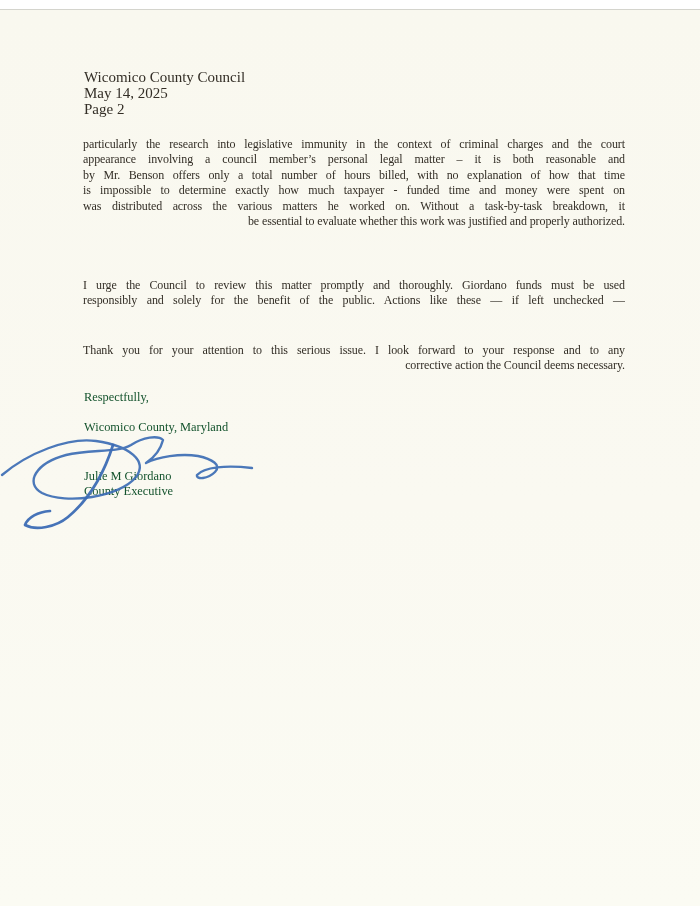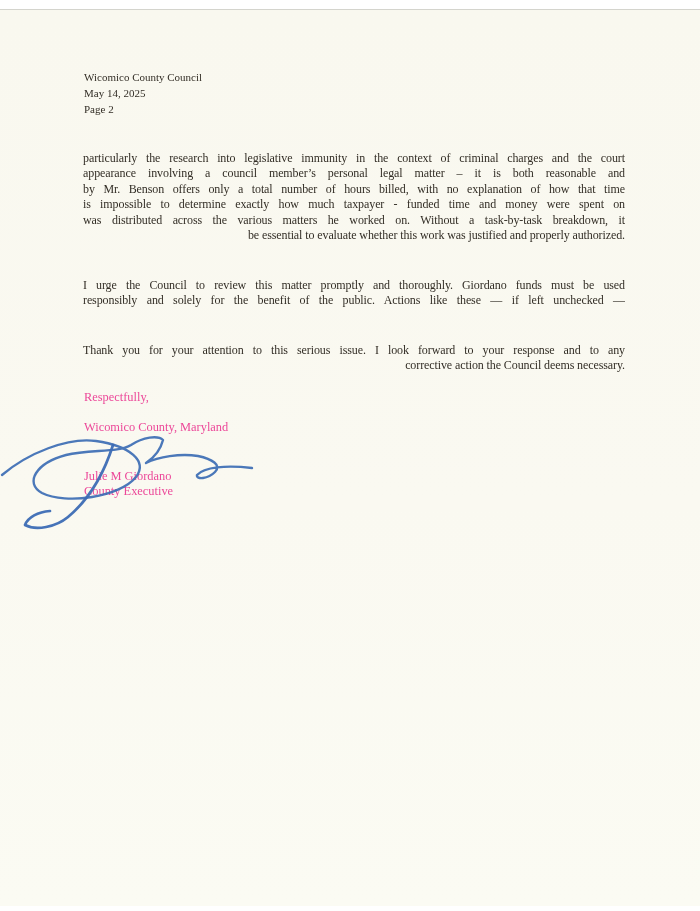--- a/index.html
+++ b/index.html
@@ -13,38 +13,38 @@
   .paper {
     position: absolute;
     left: 0; top: 9px;
     width: 700px; height: 896px;
     background: linear-gradient(180deg, #f9f8ef 0%, #faf9f1 55%, #fbfbf3 100%);
     border-top: 1px solid #d4d4cd;
   }
   .content { position: absolute; left: 0; top: 0; width: 700px; height: 911px; }
   .header {
     position: absolute; left: 84px; top: 69px;
-    font-size: 11px; line-height: 16.2px;
+    font-size: 15px; line-height: 16.2px;
     color: #332e26;
   }
   .para {
     position: absolute; left: 83px; width: 542px;
     font-size: 12px; line-height: 15.45px;
     letter-spacing: -0.1px;
     color: #332e26;
   }
-  .para1 { top: 151px; }
+  .para1 { top: 137px; }
   .para2 { top: 278px; }
   .para3 { top: 343px; }
   .ln { height: 15.45px; overflow: hidden; white-space: normal; text-align: right; }
   .ln.j { text-align: justify; text-align-last: justify; -moz-text-align-last: justify; }
   .single {
     position: absolute; left: 84px;
     font-size: 12.4px; line-height: 15.45px;
-    color: #ec4899;
+    color: #14532d;
   }
   .valediction { top: 390px; }
   .org-line { top: 420px; }
   .name-block { top: 469px; }
   .sig-svg {
     position: absolute; left: 0; top: 425px;
     width: 270px; height: 115px;
     z-index: 3;
     pointer-events: none;
   }

